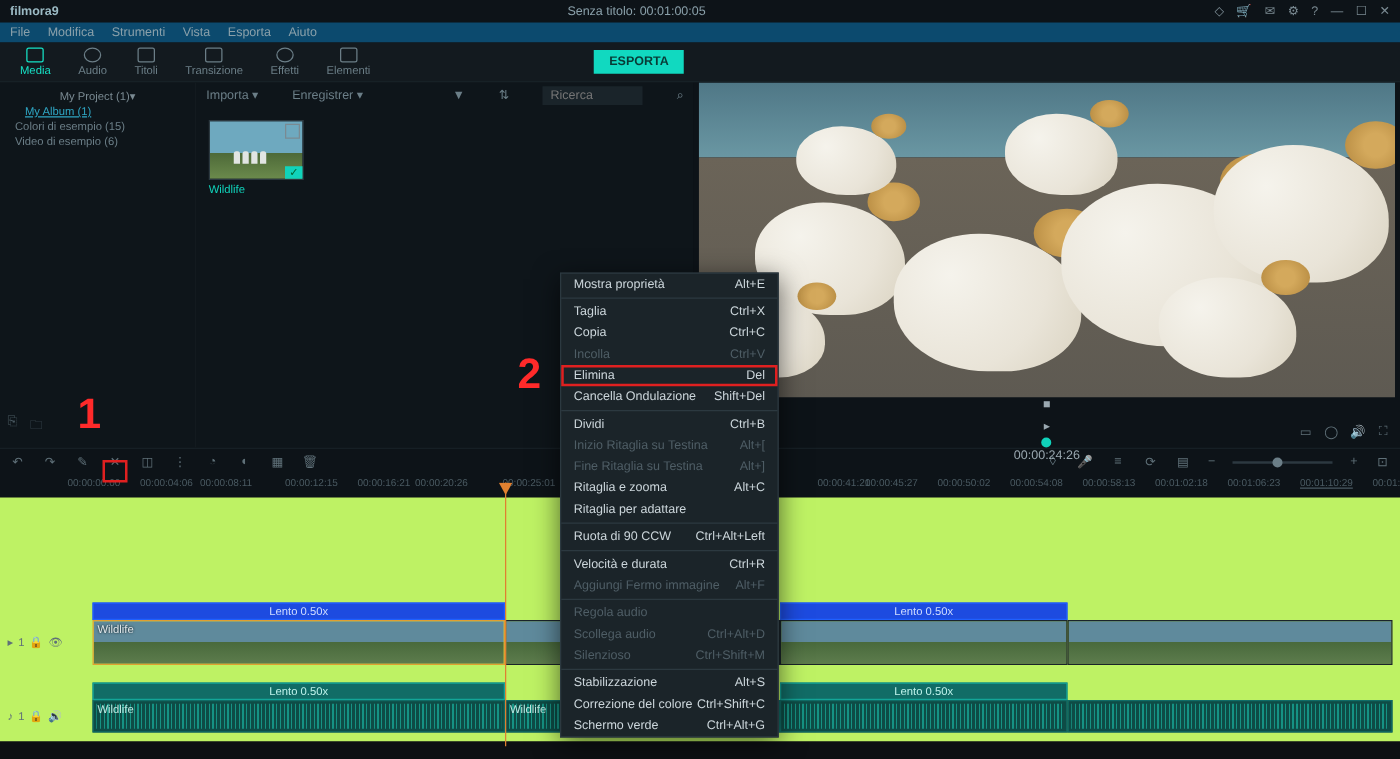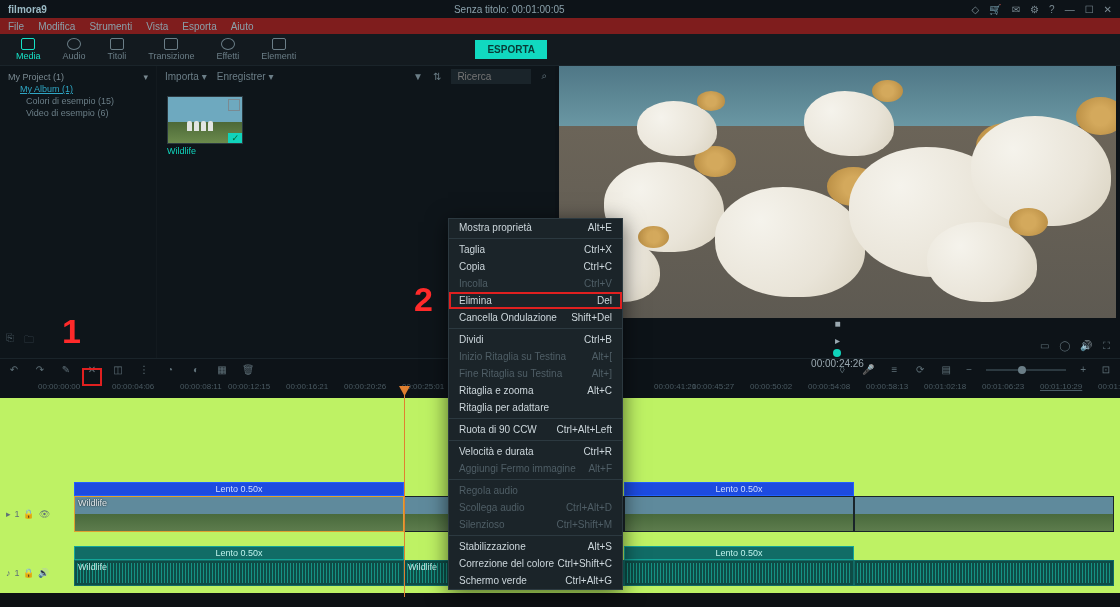--- a/index.html
+++ b/index.html
@@ -6,40 +6,40 @@
 body { background:#0d1013; color:#9aa8b0; font-size:10px; width:1120px; height:607px; overflow:hidden; position:relative; }
 
 
 .titlebar { height:18px; background:#0d1318; display:flex; align-items:center; padding:0 8px; }
 .logo { color:#9bbac4; font-size:10px; font-weight:bold; }
 .titlebar .center { flex:1; text-align:center; color:#8aa0aa; font-size:10px; }
 .wcontrols { display:flex; gap:10px; align-items:center; }
 .wcontrols span { color:#7a8a92; cursor:pointer; }
 
 
-.menubar { height:16px; background:#7f1d1d; display:flex; align-items:center; padding:0 8px; gap:14px; }
+.menubar { height:16px; background:#0c4a6e; display:flex; align-items:center; padding:0 8px; gap:14px; }
 .menubar span { color:#8aa0aa; font-size:10px; cursor:pointer; }
 
 
 .tabs { height:32px; background:#131a1f; display:flex; align-items:center; padding:0 6px; gap:2px; border-bottom:1px solid #1a242a; }
 .tab { display:flex; flex-direction:column; align-items:center; justify-content:center; padding:2px 10px; color:#6b7e87; cursor:pointer; font-size:9px; border-radius:2px; gap:1px; }
 .tab.active { color:#16e2c6; }
 .tab .ico { width:14px; height:12px; border:1px solid currentColor; border-radius:2px; }
 .tab .ico.circle { border-radius:50%; }
 .exportbtn { margin-left:auto; background:#11d9c0; color:#083b36; font-weight:bold; padding:4px 12px; font-size:10px; border:none; cursor:pointer; }
 .preview-placeholder { width:565px; }
 
 
 .upper { display:flex; height:292px; }
 .sidebar { width:156px; background:#0e151a; padding:6px 8px; }
-.sidebar .hdr { color:#7a8a92; font-size:9px; display:flex; justify-content:space-between; }
+.sidebar .hdr { color:#7a8a92; font-size:9px; display:flex; justify-content:center; }
 .sidebar .sub { color:#2fa6c4; font-size:9px; padding-left:12px; margin:2px 0; text-decoration:underline; cursor:pointer; }
-.sidebar .line { color:#6b7e87; font-size:9px; padding-left:2px; margin:2px 16px; }
+.sidebar .line { color:#6b7e87; font-size:9px; padding-left:2px; margin:2px 2px; }
 .mainpanel { flex:1; background:#0e151a; border-left:1px solid #131a1f; display:flex; flex-direction:column; }
-.panelbar { height:20px; display:flex; align-items:center; padding:0 8px; gap:10px; color:#6b7e87; font-size:10px; }
+.panelbar { height:20px; display:flex; align-items:center; padding:0 8px; gap:27px; color:#6b7e87; font-size:10px; }
 .panelbar .sp { flex:1; }
 .panelbar input { background:#1a242a; border:none; color:#6b7e87; padding:2px 6px; font-size:10px; width:80px; }
 .thumbarea { flex:1; padding:10px; }
 .thumb { width:76px; }
 .thumb .img { width:76px; height:48px; background:linear-gradient(180deg,#6ea9bf 0%,#6ea9bf 55%,#4d6938 55%,#6b8a4c 100%); position:relative; border:1px solid #2c3940; }
 .thumb .img::after { content:"✓"; position:absolute; bottom:0; right:0; background:#10d3bb; color:#063; font-size:9px; padding:0 3px; }
 .thumb .img::before { content:""; position:absolute; top:2px; right:2px; width:10px; height:10px; border:1px solid #7a8a92; }
 .thumb .birds { position:absolute; bottom:10px; left:18px; width:40px; height:12px; }
 .thumb .birds span { display:inline-block; width:5px; height:10px; background:#e2e5e3; margin:0 1px; border-radius:2px 2px 0 0; }
 .thumb .name { color:#10d3bb; font-size:9px; margin-top:2px; }
@@ -240,26 +240,26 @@
   <span class="ico">≡</span>
   <span class="ico">⟳</span>
   <span class="ico">▤</span>
   <span>−</span>
   <div class="zoomslider"></div>
   <span>+</span>
   <span class="ico">⊡</span>
 </div>
 
 <div class="ruler" id="ruler">
-    <span class="tick" style="left: 38px;">00:00:00:00</span>
+    <span class="tick" style="left: 54px;">00:00:00:00</span>
     <span class="tick" style="left: 112px;">00:00:04:06</span>
-    <span class="tick" style="left: 180px;">00:00:08:11</span>
+    <span class="tick" style="left: 160px;">00:00:08:11</span>
     <span class="tick" style="left: 228px;">00:00:12:15</span>
     <span class="tick" style="left: 286px;">00:00:16:21</span>
-    <span class="tick" style="left: 344px;">00:00:20:26</span>
+    <span class="tick" style="left: 332px;">00:00:20:26</span>
     <span class="tick" style="left: 402px;">00:00:25:01</span>
     <span class="tick" style="left: 460px;">00:00:29:06</span>
     <span class="tick" style="left: 518px;">00:00:33:12</span>
     <span class="tick" style="left: 576px;">00:00:37:17</span>
     <span class="tick" style="left: 634px; margin-left: 20px;">00:00:41:21</span>
     <span class="tick" style="left: 692px;">00:00:45:27</span>
     <span class="tick" style="left: 750px;">00:00:50:02</span>
     <span class="tick" style="left: 808px;">00:00:54:08</span>
     <span class="tick" style="left: 866px;">00:00:58:13</span>
     <span class="tick" style="left: 924px;">00:01:02:18</span>

